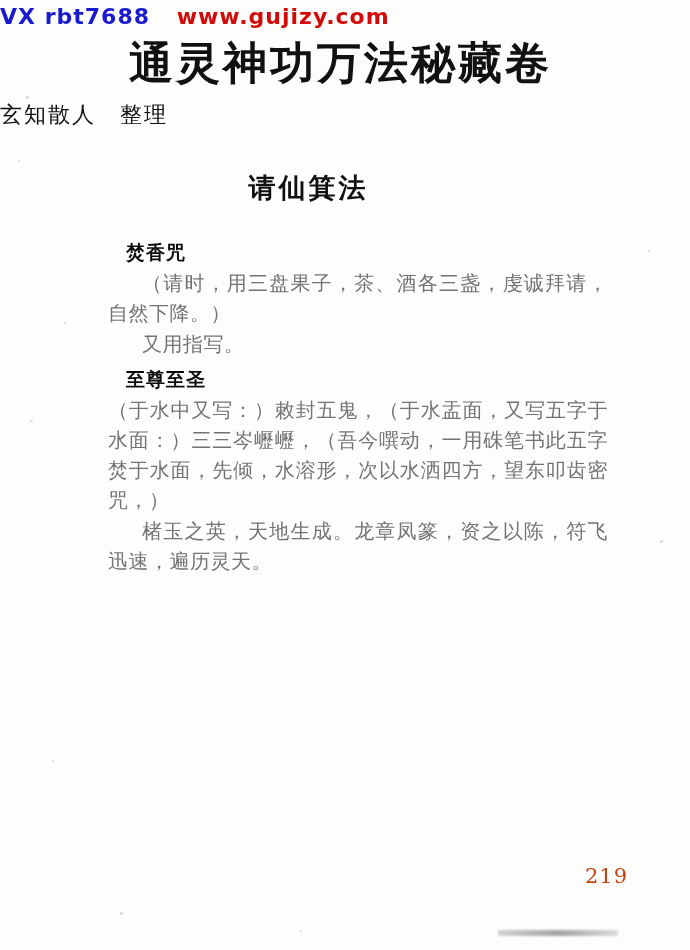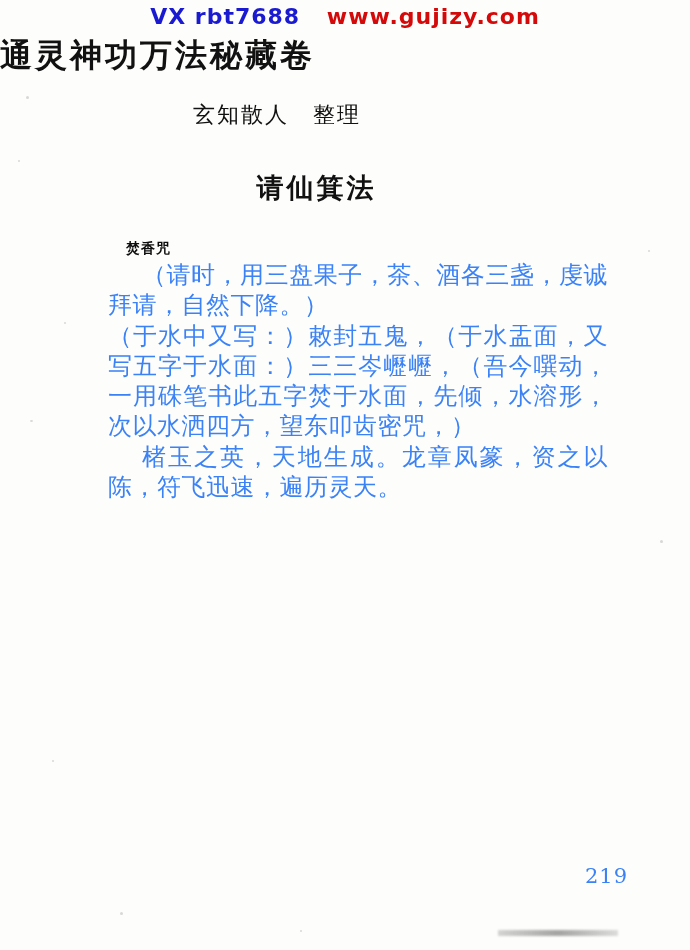--- a/index.html
+++ b/index.html
@@ -29,103 +29,102 @@
     background: #b9b9b5;
     border-radius: 50%;
     opacity: .55;
   }
 
   .watermark {
     position: absolute;
     top: 4px;
     left: 0;
     width: 690px;
-    text-align: center;
     font-family: "DejaVu Sans", sans-serif;
     font-weight: bold;
     font-size: 22px;
     letter-spacing: 1px;
     white-space: nowrap;
   }
   .wm-left { color: #1a1ad0; }
   .wm-right { color: #d40a0a; margin-left: 18px; }
 
   .doc-title {
     position: absolute;
     top: 34px;
     left: 0;
     width: 552px;
-    text-align: left;
+    text-align: right;
     font-family: "DejaVu Serif", serif;
     font-weight: bold;
-    font-size: 32px;
+    font-size: 44px;
     letter-spacing: 3px;
     color: #111;
   }
 
   .byline {
     position: absolute;
     top: 100px;
     left: 0;
     width: 554px;
-    text-align: center;
+    text-align: left;
     font-family: "DejaVu Serif", serif;
     font-size: 22px;
     letter-spacing: 2px;
     color: #111;
   }
 
   .section-title {
     position: absolute;
     top: 170px;
-    left: 12px;
+    left: 4px;
     width: 609px;
     text-align: center;
     font-family: "DejaVu Serif", serif;
     font-weight: bold;
     font-size: 27px;
     letter-spacing: 3px;
     color: #111;
   }
 
   .content {
     position: absolute;
     top: 232px;
     left: 108px;
     width: 510px;
   }
 
   .sub-head {
     font-family: "DejaVu Serif", serif;
     font-weight: bold;
-    font-size: 14px;
+    font-size: 19px;
     letter-spacing: 1px;
     margin: 8px 0 2px 18px;
     color: #0d0d0d;
   }
 
   .para {
     font-family: "DejaVu Serif", serif;
-    font-size: 24px;
+    font-size: 20px;
     line-height: 30px;
     letter-spacing: .5px;
     text-align: justify;
     margin: 0 10px 1px 0;
-    color: #3b82f6;
+    color: #737373;
   }
   .para.indent { text-indent: 34px; }
 
   .page-number {
     position: absolute;
     bottom: 62px;
     right: 62px;
     font-family: "DejaVu Serif", serif;
     font-size: 21px;
     letter-spacing: 1px;
-    color: #3b82f6;
+    color: #c2410c;
   }
 
   .bottom-smudge {
     position: absolute;
     bottom: 14px;
     right: 72px;
     width: 120px;
     height: 6px;
     background: linear-gradient(90deg, rgba(90,90,90,.25), rgba(90,90,90,.55), rgba(90,90,90,.2));
     filter: blur(1px);
@@ -155,21 +154,23 @@
 
   <div class="byline">玄知散人　整理</div>
 
   <div class="section-title">请仙箕法</div>
 
   <div class="content">
 
     <div class="sub-head">焚香咒</div>
     <p class="para indent">（请时，用三盘果子，茶、酒各三盏，虔诚拜请，自然下降。）</p>
 
+    <p class="para indent">又用指写。</p>
 
+    <div class="sub-head">至尊至圣</div>
     <p class="para">（于水中又写：）敕封五鬼，（于水盂面，又写五字于水面：）三三岑㠣㠣，（吾今噀动，一用硃笔书此五字焚于水面，先倾，水溶形，次以水洒四方，望东叩齿密咒，）</p>
 
 
     <p class="para indent">楮玉之英，天地生成。龙章凤篆，资之以陈，符飞迅速，遍历灵天。</p>
 
   </div>
 
   <div class="page-number">219</div>
 
   <div class="bottom-smudge"></div>

